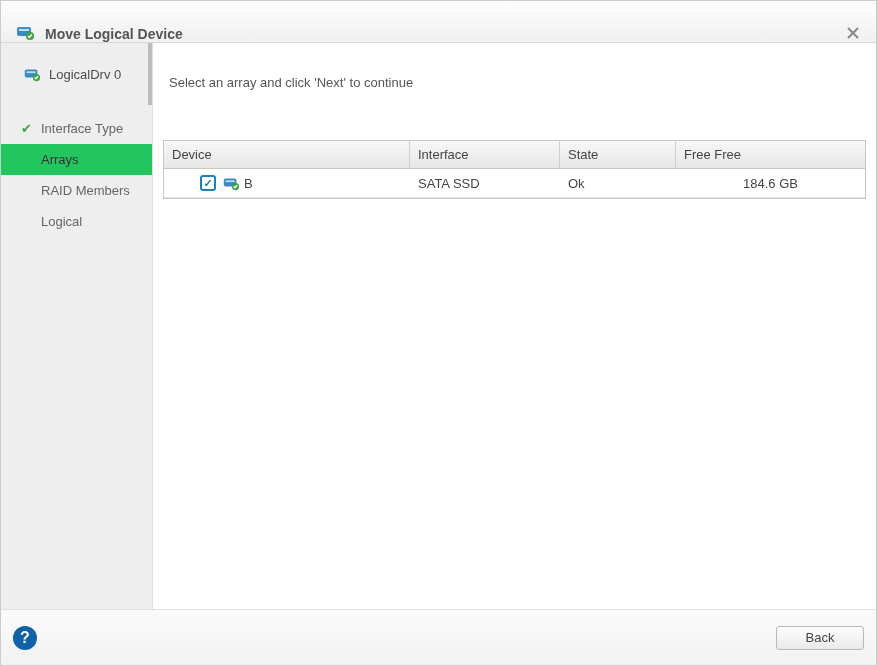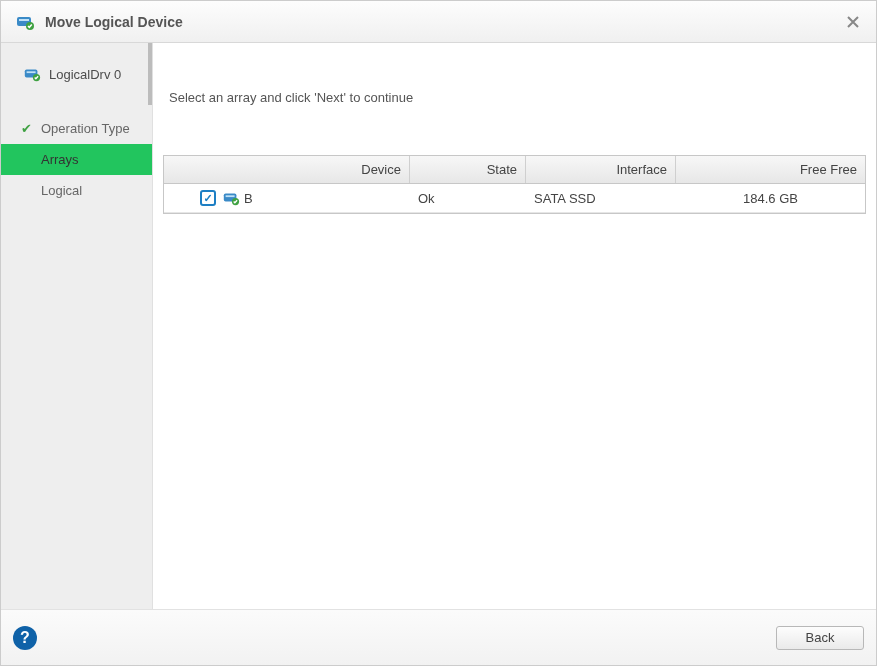--- a/index.html
+++ b/index.html
@@ -19,21 +19,21 @@
       border: 1px solid #ccc;
       display: flex;
       flex-direction: column;
       background: #fff;
     }
     .titlebar {
       height: 42px;
       background: linear-gradient(to bottom, #fdfdfd, #f0f0f0);
       border-bottom: 1px solid #d8d8d8;
       display: flex;
-      align-items: center;
+      align-items: flex-end;
       padding: 0 14px;
     }
     .titlebar .title-icon {
       width: 20px;
       height: 20px;
       margin-right: 10px;
       display: flex;
       align-items: center;
       justify-content: center;
     }
@@ -107,38 +107,37 @@
     .step-item.active {
       background: #22c55e;
       color: #333;
     }
     .content {
       flex: 1;
       padding: 24px 10px 10px 10px;
       position: relative;
       display: flex;
       flex-direction: column;
-      margin-top: 15px;
     }
     .instruction {
       color: #555;
       margin: 8px 0 50px 6px;
       font-size: 13px;
     }
     .grid-container {
       border: 1px solid #c7c7c7;
     }
     .grid-header {
       display: flex;
       background: linear-gradient(to bottom, #f7f7f7, #e7e7e7);
       border-bottom: 1px solid #c7c7c7;
     }
     .gh-cell {
       padding: 6px 8px;
-      text-align: right;
+      text-align: left;
       color: #444;
       font-size: 13px;
       border-right: 1px solid #cfcfcf;
     }
     .gh-cell:last-child {
       border-right: none;
     }
     .col-device { flex: 0 0 246px; }
     .col-state { flex: 0 0 116px; }
     .col-interface { flex: 0 0 150px; }
@@ -257,59 +256,63 @@
             <circle cx="15" cy="14" r="4" fill="#3fa142"></circle>
             <path d="M13 14 l1.3 1.3 l2.5 -2.8" stroke="#fff" stroke-width="1.5" fill="none"></path>
           </svg>
         </span>
         <span class="ld-text">LogicalDrv 0</span>
       </div>
 
       <ul class="step-list">
         <li class="step-item completed">
           <span class="check">✔</span>
-          <span>Operation Type</span>
+          <span>Interface Type</span>
         </li>
         <li class="step-item active">
           <span class="check">✔</span>
           <span>Arrays</span>
         </li>
         <li class="step-item">
           <span class="check">✔</span>
+          <span>RAID Members</span>
+        </li>
+        <li class="step-item">
+          <span class="check">✔</span>
           <span>Logical</span>
         </li>
       </ul>
     </div>
 
     <div class="content">
       <div class="instruction">Select an array and click 'Next' to continue</div>
 
       <div class="grid-container">
         <div class="grid-header">
           <div class="gh-cell col-device">Device</div>
+          <div class="gh-cell col-interface">Interface</div>
           <div class="gh-cell col-state">State</div>
-          <div class="gh-cell col-interface">Interface</div>
           <div class="gh-cell col-free">Free Free</div>
         </div>
 
         <div class="grid-row">
           <div class="gr-cell col-device">
             <span class="checkbox">✓</span>
             <span class="array-icon">
               <svg width="18" height="18" viewBox="0 0 20 20">
                 <rect x="2" y="5" width="14" height="9" rx="2" fill="#3a8ac7"></rect>
                 <rect x="4" y="7" width="10" height="2" fill="#bfe1f7"></rect>
                 <circle cx="15" cy="14" r="4" fill="#3fa142"></circle>
                 <path d="M13 14 l1.3 1.3 l2.5 -2.8" stroke="#fff" stroke-width="1.5" fill="none"></path>
               </svg>
             </span>
             <span>B</span>
           </div>
+          <div class="gr-cell col-interface">SATA SSD</div>
           <div class="gr-cell col-state">Ok</div>
-          <div class="gr-cell col-interface">SATA SSD</div>
           <div class="gr-cell col-free">184.6 GB</div>
         </div>
       </div>
     </div>
 
   </div>
 
   <div class="footer">
     <div class="help-icon">?</div>
     <div class="footer-spacer"></div>

